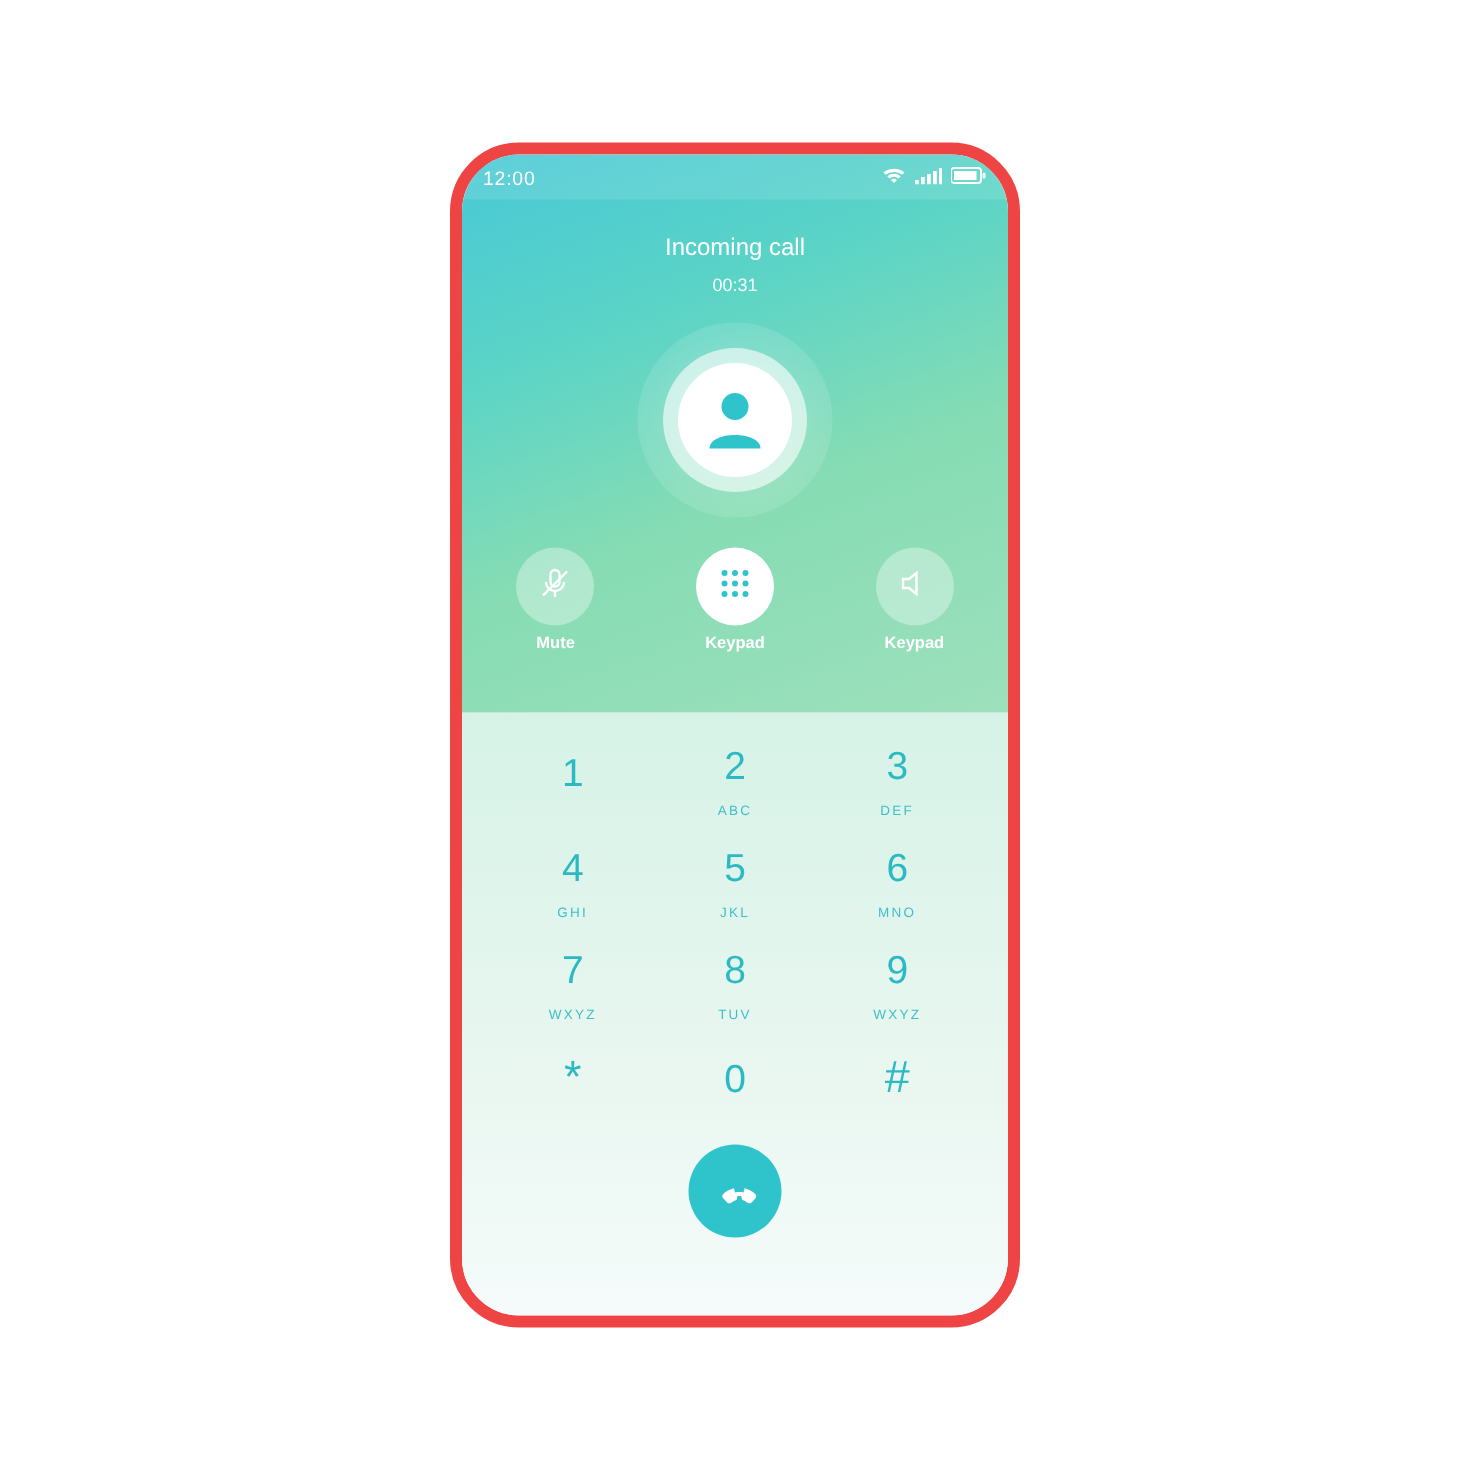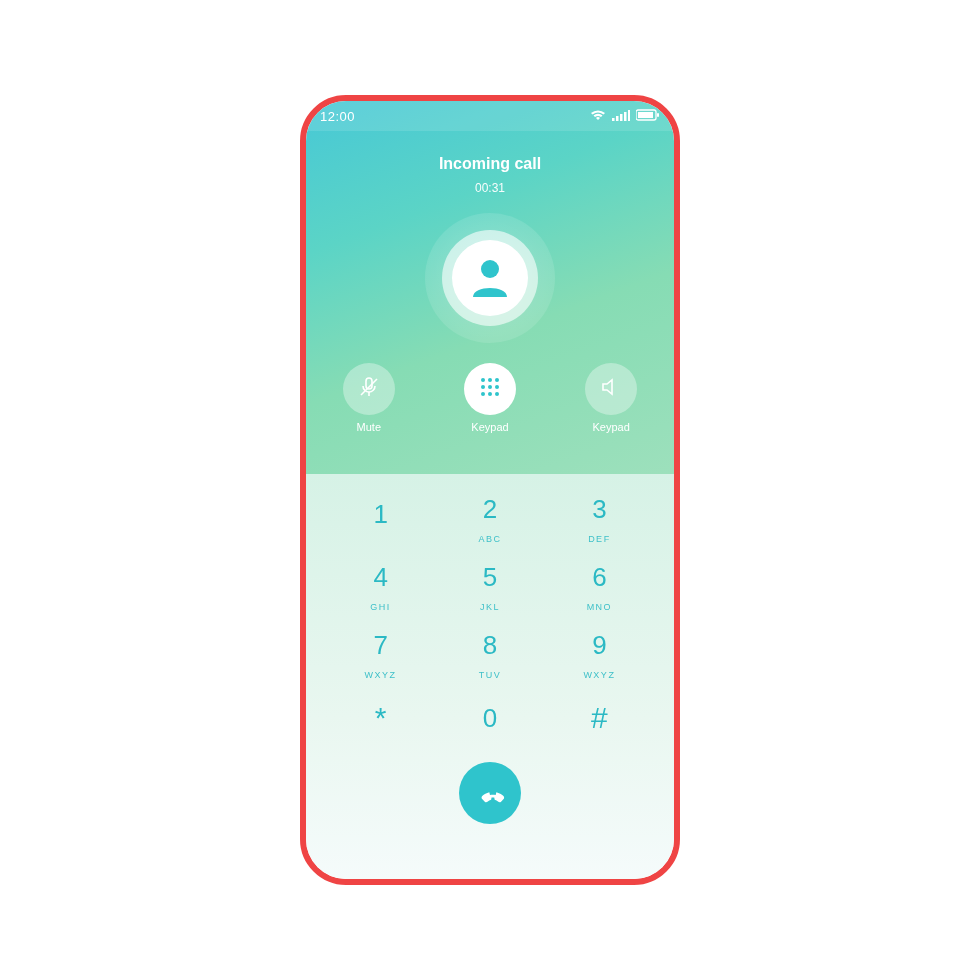--- a/index.html
+++ b/index.html
@@ -8,21 +8,21 @@
     height: 980px;
     background: #ffffff;
     display: flex;
     align-items: center;
     justify-content: center;
     font-family: -apple-system, "Segoe UI", Arial, sans-serif;
   }
   .phone {
     width: 380px;
     height: 790px;
-    border: 6px solid #ef4444;
+    border: 8px solid #ef4444;
     border-radius: 46px;
     overflow: hidden;
     position: relative;
     background: #fff;
     text-align: center;
   }
   .screen {
     width: 100%;
     height: 100%;
     display: flex;
@@ -43,21 +43,21 @@
     display: flex;
     align-items: center;
     justify-content: space-between;
     padding: 0 14px;
     background: rgba(255,255,255,0.12);
     font-size: 13px;
     font-weight: 500;
     letter-spacing: 0.5px;
   }
   .status-right { display: flex; align-items: center; gap: 6px; }
-  .call-title { margin-top: 24px; font-size: 16px; font-weight: 700; }
+  .call-title { margin-top: 24px; font-size: 16px; font-weight: 400; }
   .call-timer { margin-top: 8px; font-size: 12px; font-weight: 400; opacity: 0.95; }
   .avatar-wrap {
     margin-top: 18px;
     width: 130px;
     height: 130px;
     border-radius: 50%;
     background: radial-gradient(circle, rgba(255,255,255,0.35) 0%, rgba(255,255,255,0.15) 55%, rgba(255,255,255,0.05) 100%);
     display:flex; align-items:center; justify-content:center;
   }
   .avatar-mid {
@@ -68,20 +68,21 @@
   .avatar-inner {
     width: 76px; height:76px; border-radius:50%;
     background: #ffffff;
     display:flex; align-items:center; justify-content:center;
   }
   .controls-row {
     margin-top: 20px;
     width: 80%;
     display: flex;
     justify-content: space-between;
+    font-weight: bold;
   }
   .ctl {
     display:flex; flex-direction:column; align-items:center; gap:6px;
   }
   .ctl-btn {
     width: 52px; height:52px; border-radius:50%;
     background: rgba(255,255,255,0.35);
     display:flex; align-items:center; justify-content:center;
     cursor:pointer;
   }

